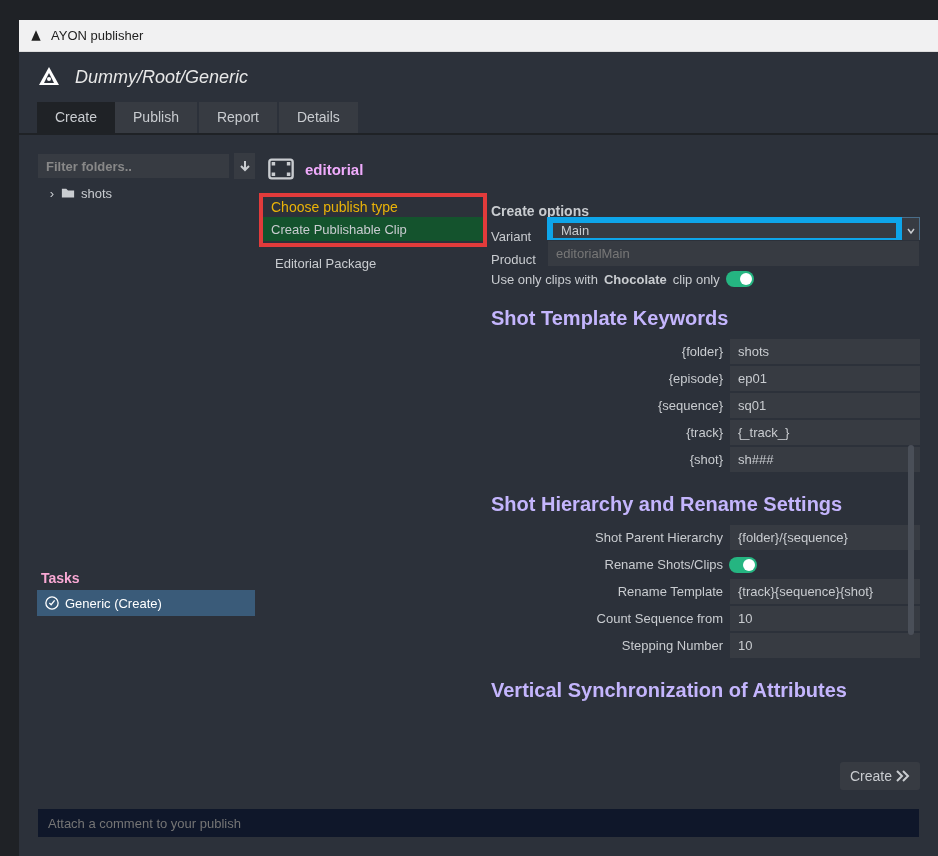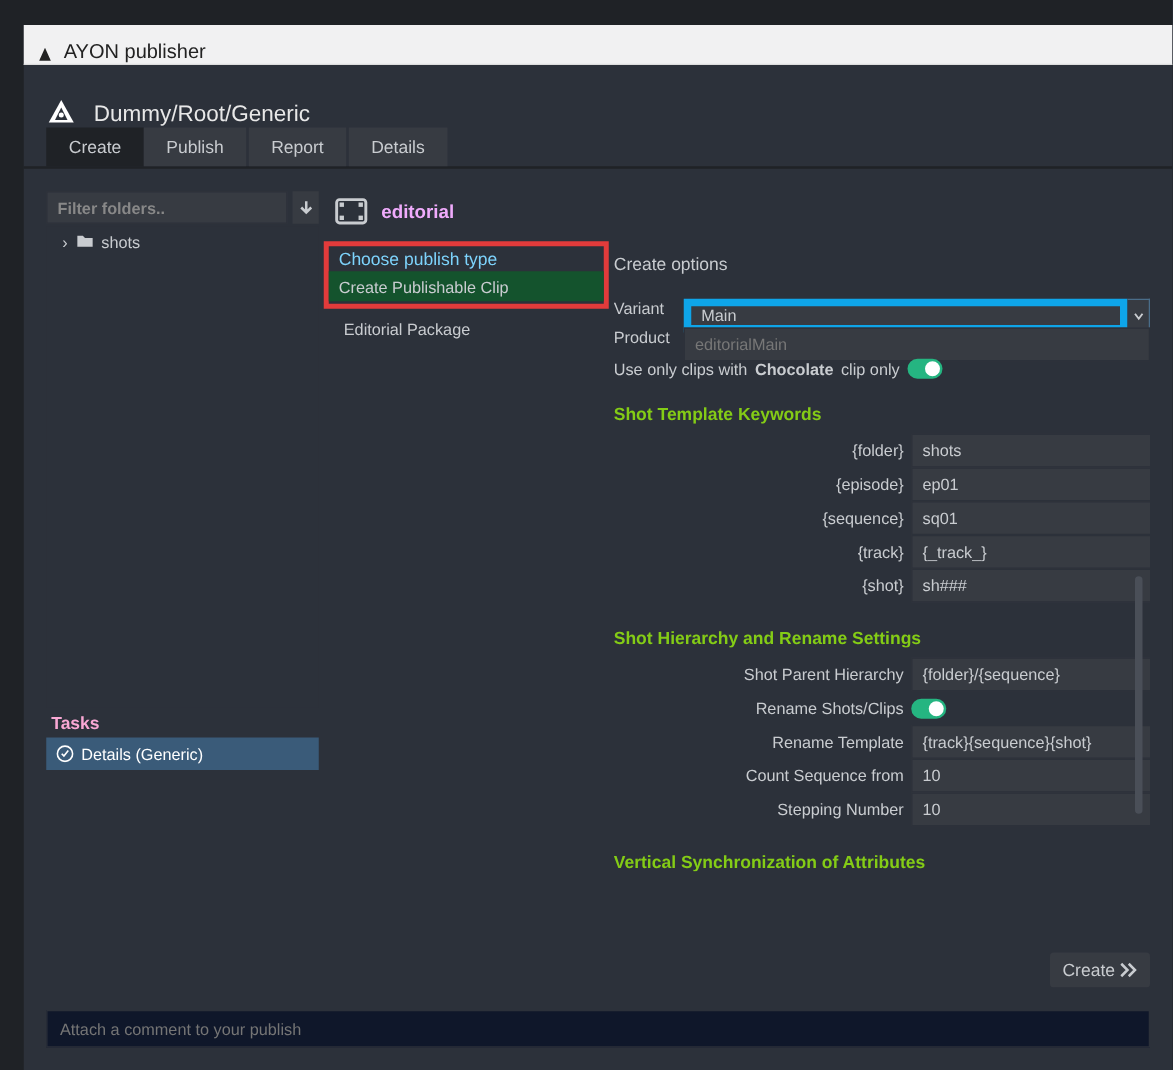--- a/index.html
+++ b/index.html
@@ -1,20 +1,20 @@
 <!DOCTYPE html>
 <html><head>
 <meta charset="utf-8">
 <style>
   * { box-sizing: border-box; margin: 0; padding: 0; font-family: "Segoe UI", Arial, sans-serif; }
   body { background: #1f2226; color: #c9ccd0; width: 938px; height: 856px; overflow: hidden; position: relative; }
   .window { position: absolute; top: 20px; left: 19px; right: 0; bottom: 0; background: #2c313a; display: flex; flex-direction: column; }
-  .titlebar { height: 32px; background: #f1f1f2; color: #222; display: flex; align-items: flex-end; padding: 0 10px; font-size: 16px; border-bottom: 1px solid #ddd; }
+  .titlebar { height: 32px; background: #f1f1f2; color: #222; display: flex; align-items: center; padding: 0 10px; font-size: 13px; border-bottom: 1px solid #ddd; }
   .titlebar .app-icon { width: 14px; height: 14px; margin-right: 8px; fill: #222; }
-  .header { display: flex; align-items: flex-end; height: 50px; padding: 0 18px; }
+  .header { display: flex; align-items: center; height: 50px; padding: 0 18px; font-style: italic; }
   .header .logo { width: 24px; height: 24px; margin-right: 14px; }
   .header .title { font-size: 18px; color: #e8e8e8; }
   .tabs { display: flex; height: 33px; padding: 0 18px; border-bottom: 2px solid #1f2226; align-items: stretch; }
   .tab { padding: 7px 18px; font-size: 14px; color: #c9ccd0; cursor: pointer; }
   .tab.active { background: #1f2226; }
   .tab.inactive { background: #373b42; margin-right: 2px; }
   .body { flex: 1; display: flex; padding: 18px 0 18px 18px; gap: 12px; overflow: hidden; }
   .left { width: 218px; display: flex; flex-direction: column; }
   .filter-row { display: flex; gap: 4px; margin-bottom: 2px; }
   .filter-input { flex: 1; background: #373b42; border: 1px solid #2c313a; color: #888; font-size: 13px; padding: 4px 8px; height: 26px; font-weight: bold; }
@@ -26,41 +26,41 @@
   .tree-row.sel { background: #3a5b79; color: #fff; }
   .tree-row .expander { width: 14px; text-align: center; color: #c9ccd0; margin-left: -16px; margin-right: 2px; }
   .tree-row .folder-icon { width: 14px; height: 14px; margin-right: 6px; }
   .tasks-label { font-size: 14px; font-weight: 700; padding: 4px 4px; color: #f9a8d4; }
   .task-row { display: flex; align-items: center; height: 26px; background: #3a5b79; color: #fff; padding: 0 8px; font-size: 13px; }
   .task-row svg { width: 14px; height: 14px; margin-right: 6px; }
   .middle { width: 212px; display: flex; flex-direction: column; }
   .mid-header { display: flex; align-items: center; height: 32px; gap: 10px; margin-bottom: 18px; }
   .mid-header .film-icon { width: 28px; height: 28px; }
   .mid-header .mid-title { font-size: 15px; font-weight: 700; color: #f0abfc; }
-  .mid-section-label { font-size: 14px; color: #7dd3fc; margin-bottom: 4px; }
+  .mid-section-label { font-size: 14px; color: #eab308; margin-bottom: 4px; }
   .highlight-box { border: 4px solid #e23b3b; padding: 2px 0; margin: -10px -8px 4px -8px; }
   .highlight-box .mid-section-label { margin-left: 8px; margin-bottom: 2px; }
   .pubtype { height: 24px; display: flex; align-items: center; padding: 0 8px; font-size: 13px; cursor: pointer; }
   .pubtype.sel { background: #14532d; }
   .right { flex: 1; display: flex; flex-direction: column; padding-right: 18px; overflow: hidden; position: relative; }
   .right-header { display: flex; align-items: center; height: 32px; margin-bottom: 18px; }
   .right-header .r-title { font-size: 15px; font-weight: 700; visibility: hidden; }
-  .right-section-label { font-size: 14px; color: #c9ccd0; margin-bottom: 20px; }
+  .right-section-label { font-size: 14px; color: #c9ccd0; margin-bottom: 4px; font-weight: bold; }
   .form { display: flex; flex-direction: column; gap: 2px; }
-  .form-row { display: flex; align-items: flex-start; height: 21px; gap: 8px; font-size: 13px; }
+  .form-row { display: flex; align-items: flex-end; height: 21px; gap: 8px; font-size: 13px; }
   .form-row .lbl { width: 48px; text-align: left; }
   .form-row .input { flex: 1; background: #373b42; border: 6px solid #0ea5e9; color: #c9ccd0; height: 27px; padding: 0 8px; font-size: 13px; }
   .form-row .input.readonly { color: #777; border: 1px solid #2c313a; }
   .select-wrap { flex: 1; display: flex; }
   .select-wrap .input { flex: 1; }
   .select-wrap .dd { width: 18px; background: #373b42; border: 1px solid #4a6d89; border-left: none; display: flex; align-items: center; justify-content: center; }
   .toggle-row { display: flex; align-items: center; font-size: 13px; margin-top: 2px; gap: 6px; }
   .toggle { width: 28px; height: 16px; background: #25b581; border-radius: 8px; position: relative; }
   .toggle::after { content: ""; position: absolute; right: 2px; top: 2px; width: 12px; height: 12px; background: #fff; border-radius: 50%; }
-  .section-title { font-size: 14px; font-weight: 700; color: #84cc16; margin-top: 20px; margin-bottom: 8px; white-space: nowrap; overflow: hidden; text-overflow: clip; }
+  .section-title { font-size: 20px; font-weight: 700; color: #c4b5fd; margin-top: 20px; margin-bottom: 8px; white-space: nowrap; overflow: hidden; text-overflow: clip; }
   .kv-row { display: flex; align-items: center; height: 27px; gap: 6px; font-size: 13px; }
   .kv-row .k { flex: 0 0 232px; text-align: right; }
   .kv-row .v { flex: 1; background: #373b42; border: 1px solid #2c313a; color: #c9ccd0; height: 27px; padding: 0 8px; font-size: 13px; }
   .kv-row .toggle-cell { flex: 1; display: flex; align-items: center; }
   .scroll-stub { position: absolute; right: 6px; top: 158px; width: 6px; height: 190px; background: #4a4f58; border-radius: 3px; }
   .fade-bottom { position: absolute; left: 0; right: 18px; bottom: 40px; height: 18px; background: linear-gradient(transparent, #2c313a); pointer-events: none; }
   .create-btn { background: #373b42; color: #c9ccd0; border: none; padding: 6px 10px; font-size: 14px; cursor: pointer; display: flex; align-items: center; gap: 4px; border-radius: 3px; }
   .comment-bar { height: 30px; margin: 0 18px 18px 18px; background: #0f172a; border: 1px solid #2c313a; color: #888; font-size: 13px; padding: 0 10px; }
   .scroll-wrap { flex: 1; overflow: hidden; position: relative; }
   .scroll-inner { position: absolute; inset: 0; overflow: hidden; padding-right: 14px; }
@@ -112,21 +112,21 @@
             </svg>
           <span>shots</span>
         </div>
       </div>
       <div class="tasks-label">Tasks</div>
       <div class="task-row">
         <svg viewBox="0 0 16 16">
             <circle cx="8" cy="8" r="7" fill="none" stroke="#fff" stroke-width="1.5"></circle>
             <path d="M5 8 L7 10 L11 5" fill="none" stroke="#fff" stroke-width="1.5"></path>
           </svg>
-        <span>Details (Generic)</span>
+        <span>Generic (Create)</span>
       </div>
     </div>
 
     <div class="middle">
       <div class="mid-header">
         <svg class="film-icon" viewBox="0 0 24 24">
           <rect x="2" y="4" width="20" height="16" rx="2" fill="none" stroke="#c9ccd0" stroke-width="2"></rect>
           <rect x="4" y="6" width="3" height="3" fill="#c9ccd0"></rect>
             <rect x="4" y="15" width="3" height="3" fill="#c9ccd0"></rect>
           <rect x="17" y="6" width="3" height="3" fill="#c9ccd0"></rect>

